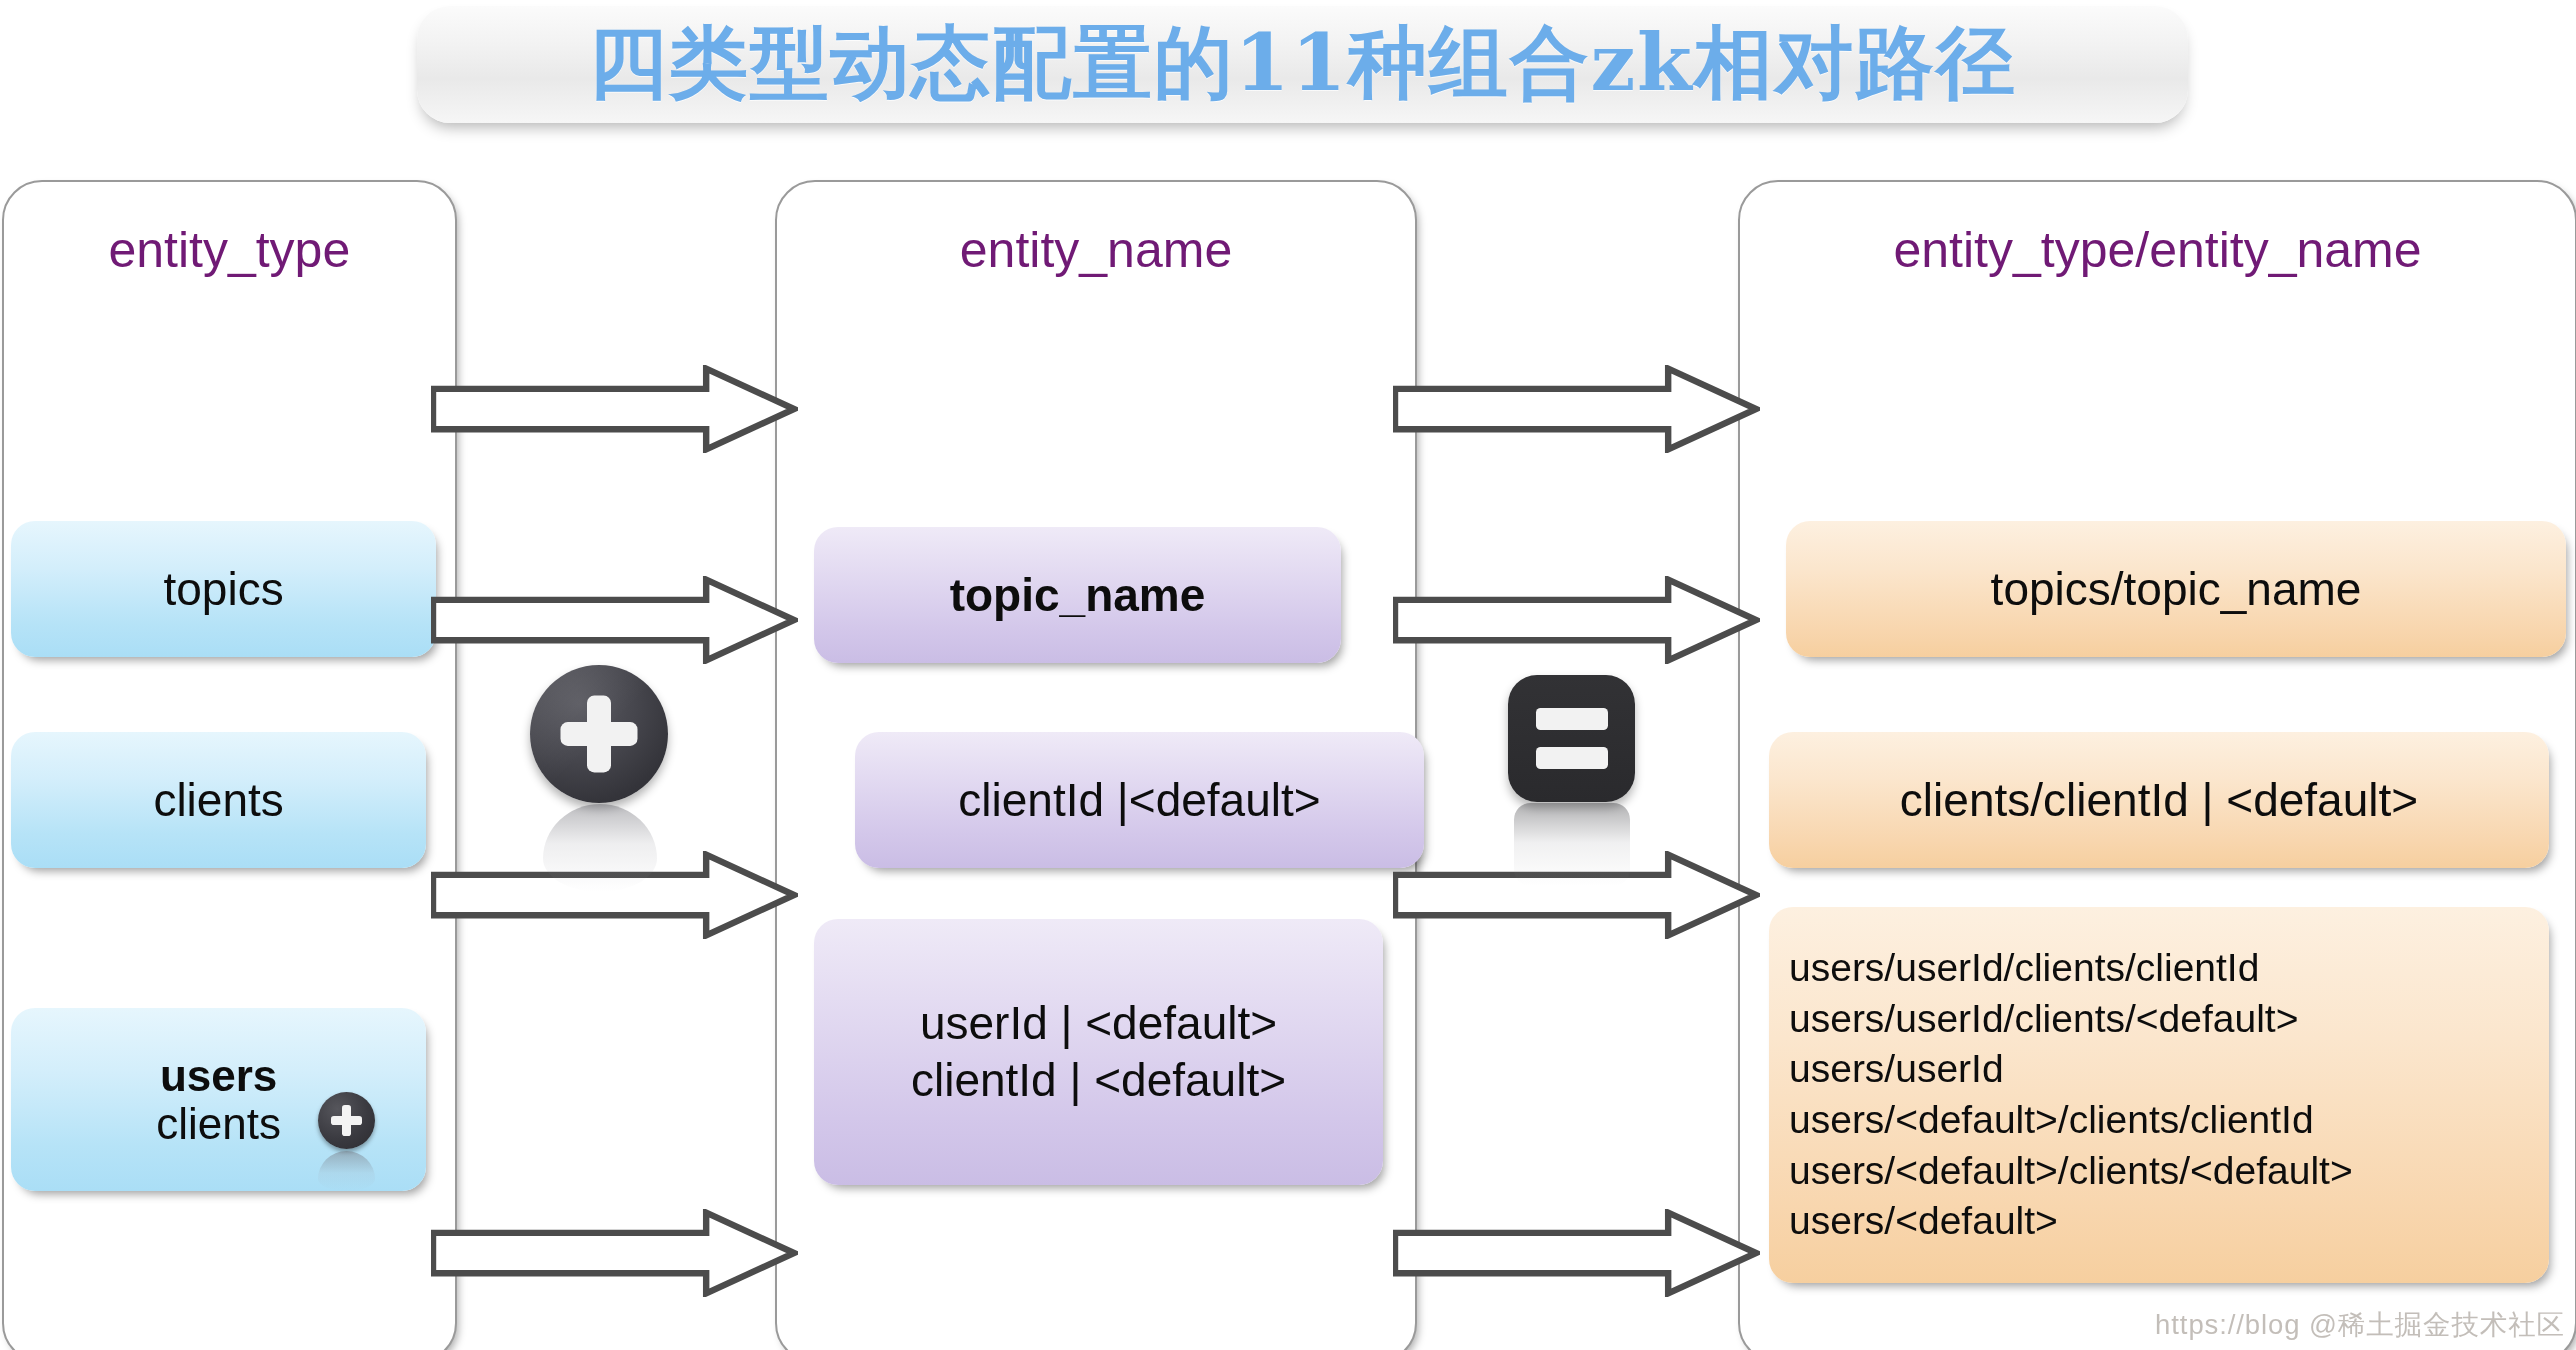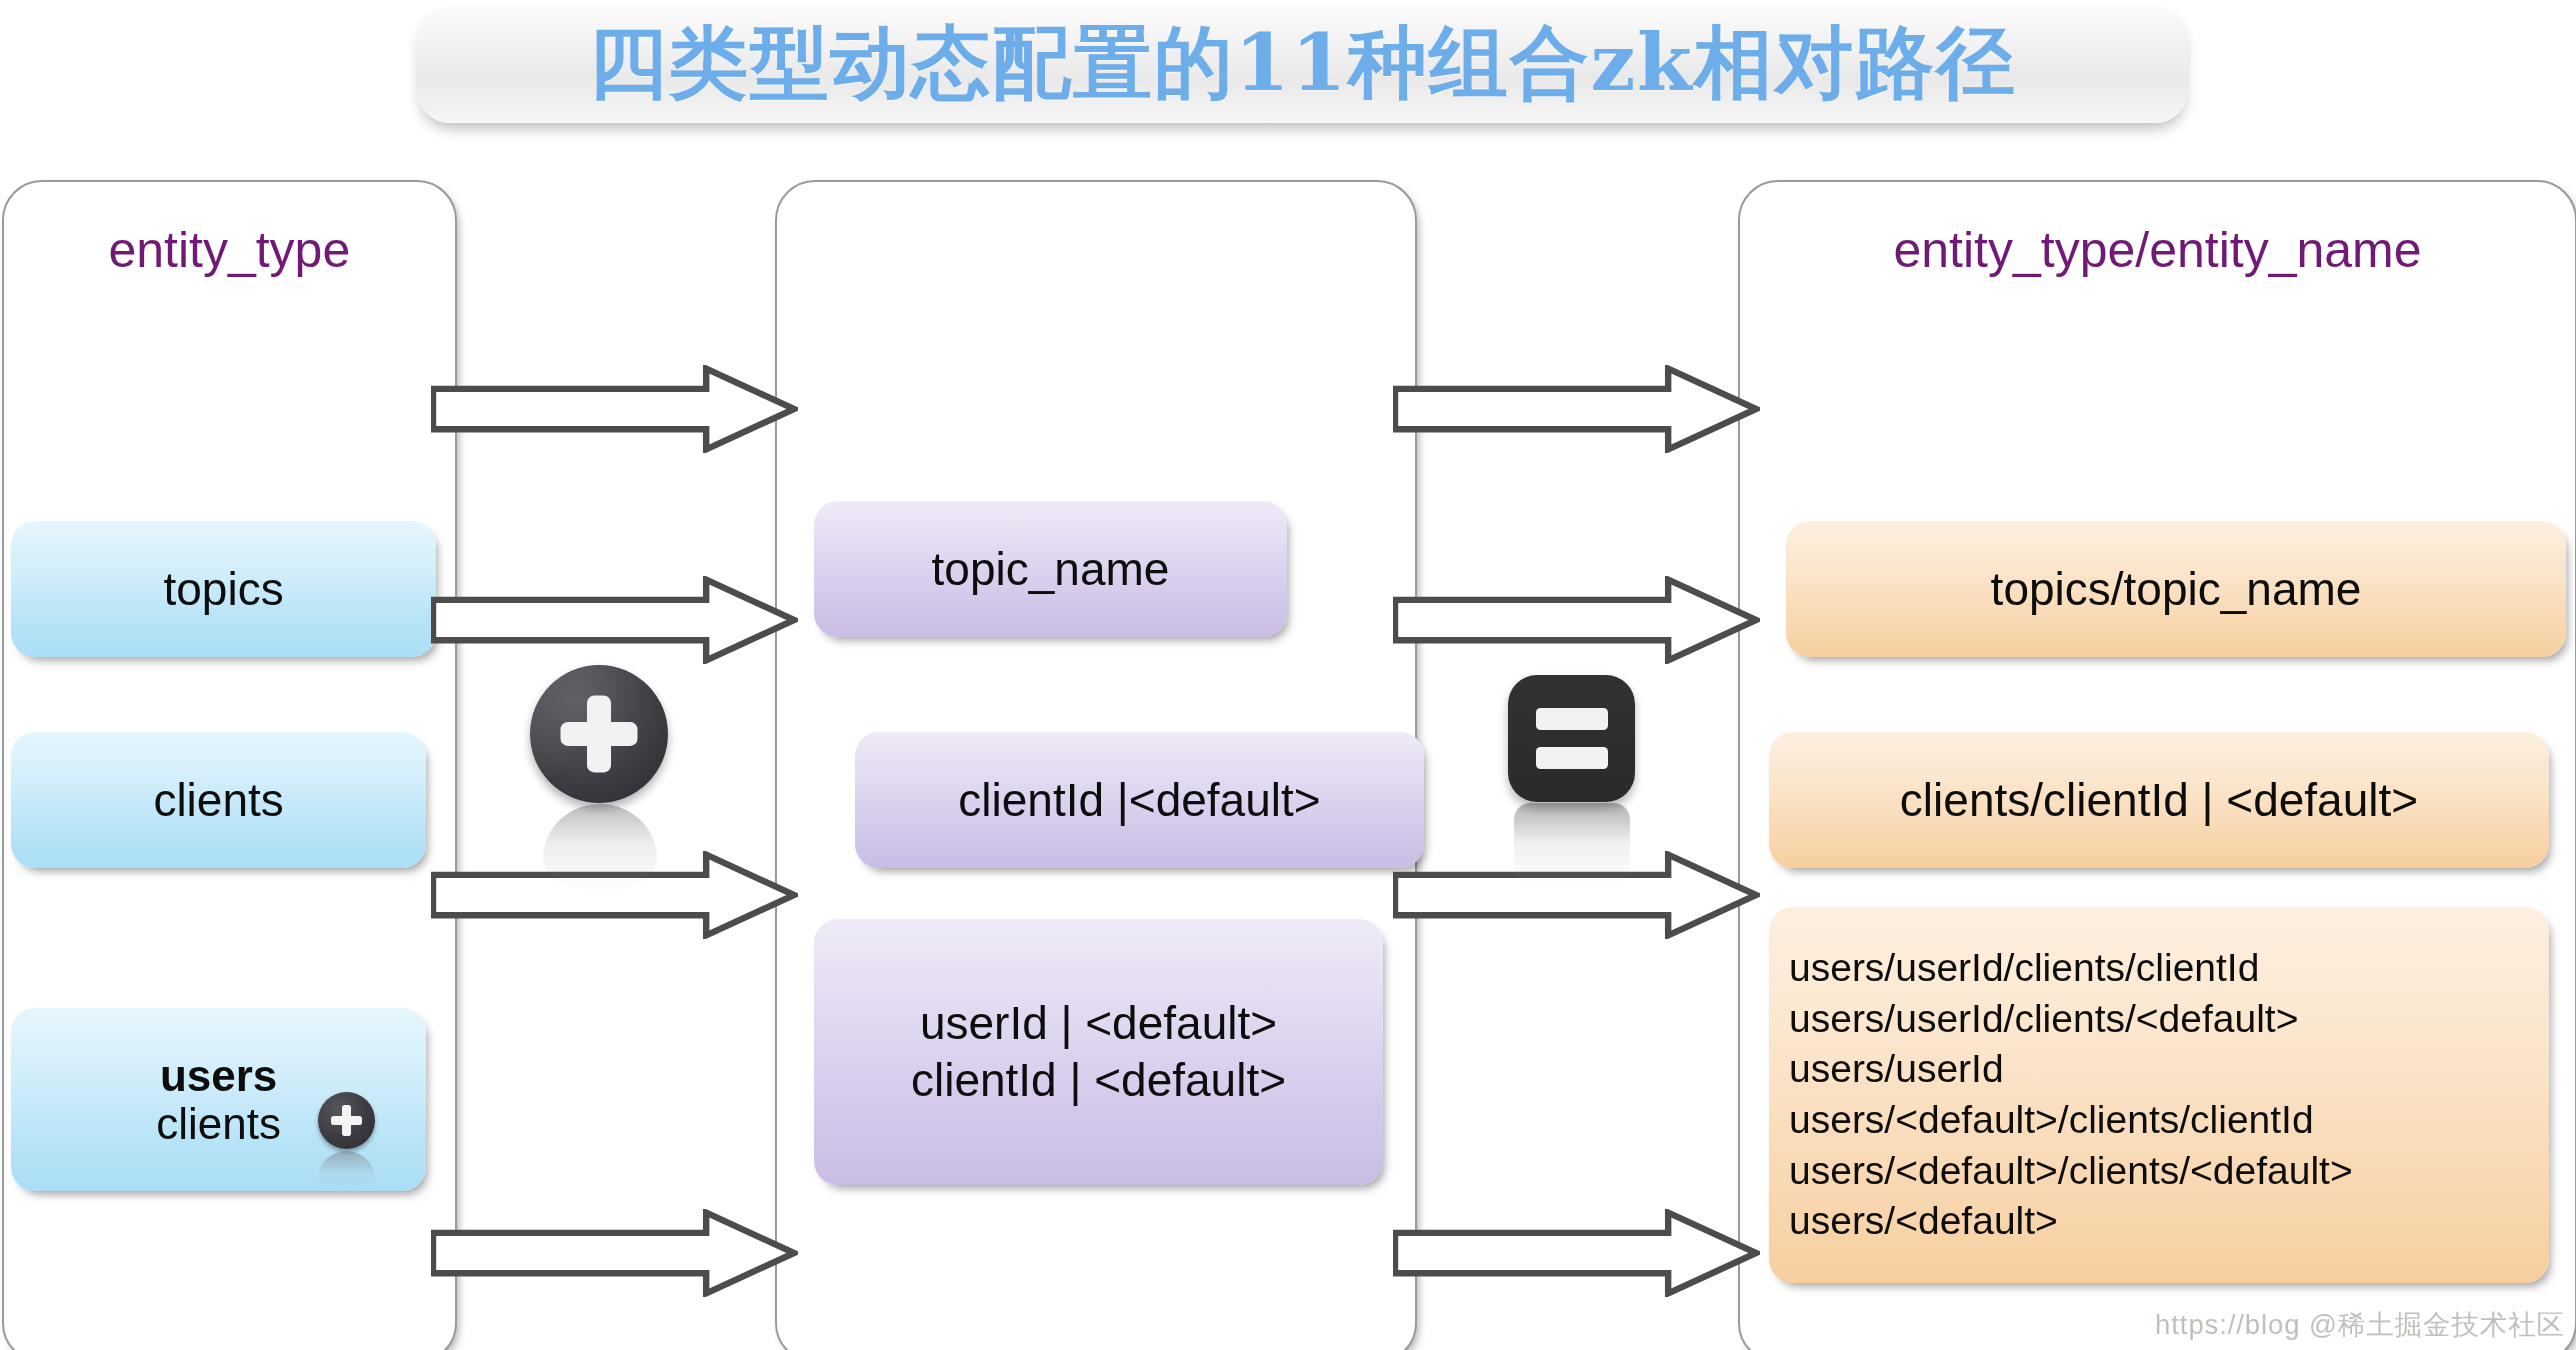--- a/index.html
+++ b/index.html
@@ -120,21 +120,21 @@
     position: absolute;
     right: 51px;
     top: 143px;
     width: 57px;
     height: 40px;
     border-radius: 50% 50% 50% 50% / 70% 70% 30% 30%;
     background: linear-gradient(180deg, rgba(110,110,118,0.45) 0%, rgba(160,160,168,0.12) 55%, rgba(255,255,255,0) 100%);
   }
 
   
-  #node-topicname  { left: 37px; top: 319px;  width: 473px; height: 136px; font-size: 46px; }
+  #node-topicname  { left: 37px; top: 345px;  width: 527px; height: 136px; font-size: 46px; font-weight: bold; }
   #node-clientid   { left: 37px; top: 550px;  width: 569px; height: 136px; font-size: 46px; margin-left: 41px; }
   #node-userclient { left: 37px; top: 737px;  width: 569px; height: 266px; font-size: 46px; }
   #node-userclient .ln { line-height: 1.25; white-space: nowrap; }
 
   
   #node-r-topics   { left: 46px; top: 339px;  width: 780px; height: 136px; font-size: 46px; }
   #node-r-clients  { left: 29px; top: 550px;  width: 780px; height: 136px; font-size: 46px; }
   #node-r-users    { left: 29px; top: 725px;  width: 780px; height: 376px;
                      align-items: flex-start; justify-content: center; text-align: left;
                      padding: 0 0 0 20px; font-size: 39px; }
@@ -232,20 +232,21 @@
   <div id="node-users" class="node blue">
     <span class="line-bold">users</span>
     <span class="line-reg">clients</span>
     <span id="users-plus-badge"></span>
     <span id="users-plus-reflection"></span>
   </div>
 
 </div>
 
 <div id="panel-middle" class="panel">
+  <div class="panel-title">entity_name</div>
 
   <div id="node-topicname" class="node purple">
     <span>topic_name</span>
   </div>
 
   <div id="node-clientid" class="node purple">
     <span>clientId |&lt;default&gt;</span>
   </div>
 
   <div id="node-userclient" class="node purple">

